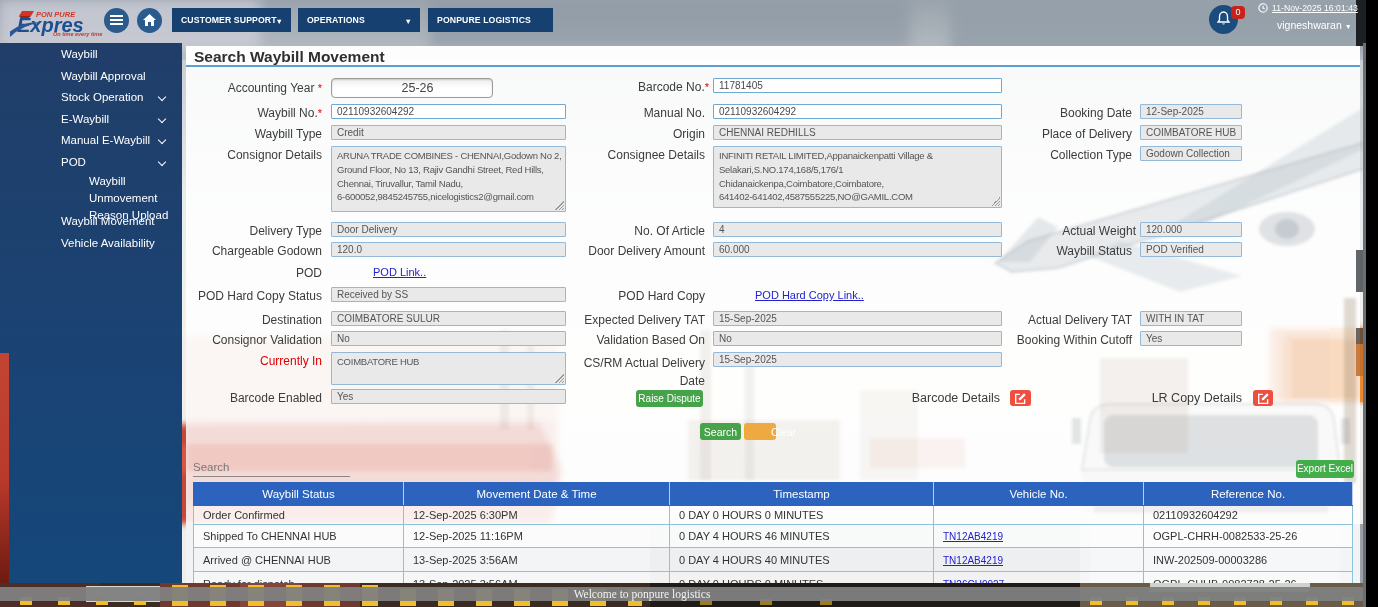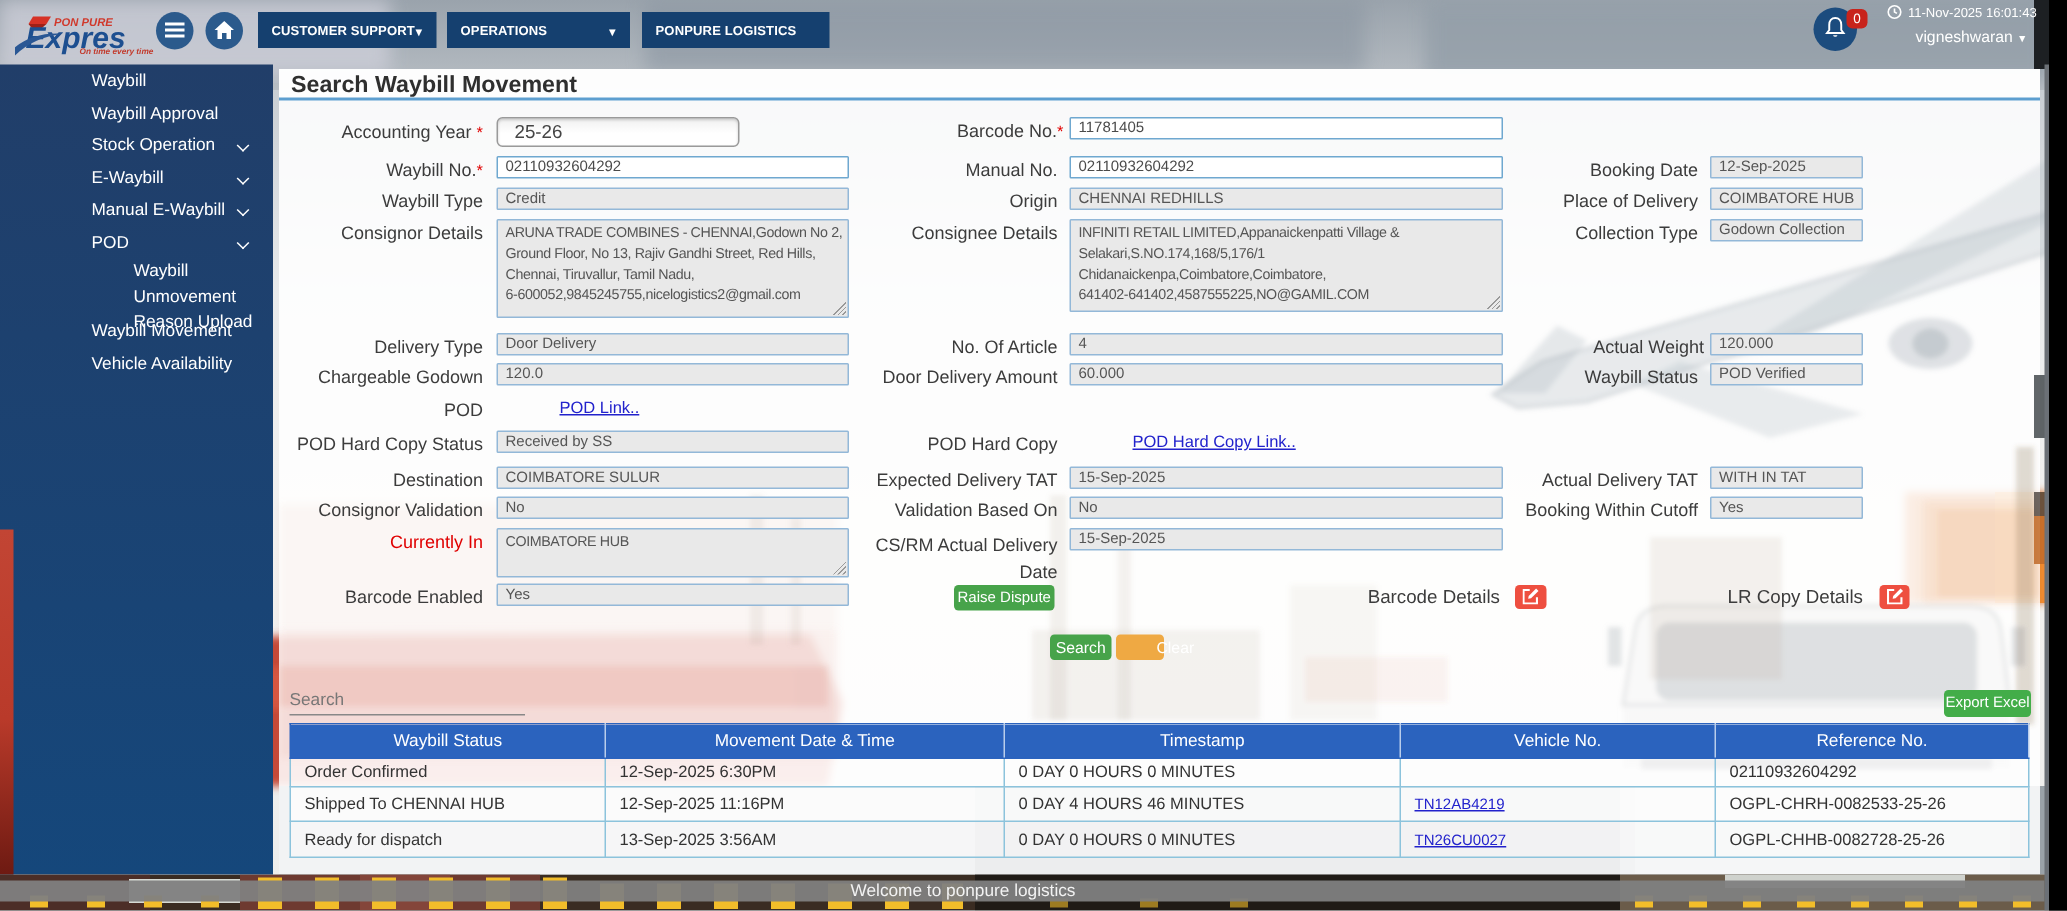--- a/index.html
+++ b/index.html
@@ -106,21 +106,21 @@
 
   <rect x="1100" y="358" width="88" height="95" fill="rgba(170,150,120,0.13)"></rect>
   <rect x="1344" y="298" width="12" height="185" fill="rgba(120,90,60,0.22)"></rect>
   <rect x="870" y="438" width="95" height="30" fill="rgba(200,90,50,0.07)"></rect>
  </g>
 </svg>
 <div class="abs" style="left:186px;top:46px;width:1174px;height:21px;background:rgba(255,255,255,0.78);border-bottom:2px solid #5e9fd0;"></div>
 <div class="abs" style="left:194px;top:48px;font-size:15.5px;font-weight:bold;color:#2f2f2f;">Search Waybill Movement</div>
 
 <div class="lbl" style="left:186px;width:136px;top:81px;">Accounting Year <span class="req">*</span></div>
-<div class="abs" style="left:331px;top:78px;width:162px;height:20px;background:linear-gradient(#f0f0f0,#fff 55%);border:1px solid #9a9a9a;border-radius:4px;box-shadow:inset 0 1px 2px rgba(0,0,0,0.18);font-size:12.5px;color:#444;padding:2px 0 0 11px;">25-26</div>
+<div class="abs" style="left:331px;top:78px;width:162px;height:20px;background:linear-gradient(#f0f0f0,#fff 55%);border:1px solid #9a9a9a;border-radius:4px;box-shadow:inset 0 1px 2px rgba(0,0,0,0.18);font-size:12.5px;color:#444;padding:2px 0 0 11px;text-align:center;">25-26</div>
 <div class="lbl" style="left:500px;width:209px;top:80px;">Barcode No.<span class="req">*</span></div>
 <div class="inp" style="left:713px;top:78px;width:289px;">11781405</div>
 
 <div class="lbl" style="left:186px;width:136px;top:106px;">Waybill No.<span class="req">*</span></div>
 <div class="inp" style="left:331px;top:104px;width:235px;">02110932604292</div>
 <div class="lbl" style="left:500px;width:205px;top:106px;">Manual No.</div>
 <div class="inp" style="left:713px;top:104px;width:289px;">02110932604292</div>
 <div class="lbl" style="left:960px;width:172px;top:106px;">Booking Date</div>
 <div class="inp ro" style="left:1140px;top:104px;width:102px;">12-Sep-2025</div>
 
@@ -222,20 +222,27 @@
             <td>0 DAY 0 HOURS 0 MINUTES</td>
             <td></td>
             <td>02110932604292</td>
   </tr>
   <tr style="height:23px;background:rgba(255,255,255,0.65);">
    <td>Shipped To CHENNAI HUB</td>
             <td>12-Sep-2025 11:16PM</td>
             <td>0 DAY 4 HOURS 46 MINUTES</td>
             <td><span style="color:#2222cc;text-decoration:underline;font-size:10px;">TN12AB4219</span></td>
             <td>OGPL-CHRH-0082533-25-26</td>
+  </tr>
+  <tr style="height:24px;background:rgba(255,255,255,0.12);">
+   <td>Arrived @ CHENNAI HUB</td>
+            <td>13-Sep-2025 3:56AM</td>
+            <td>0 DAY 4 HOURS 40 MINUTES</td>
+            <td><span style="color:#2222cc;text-decoration:underline;font-size:10px;">TN12AB4219</span></td>
+            <td>INW-202509-00003286</td>
   </tr>
   <tr style="height:24px;background:rgba(255,255,255,0.3);">
    <td>Ready for dispatch</td>
             <td>13-Sep-2025 3:56AM</td>
             <td>0 DAY 0 HOURS 0 MINUTES</td>
             <td><span style="color:#2222cc;text-decoration:underline;font-size:10px;">TN26CU0027</span></td>
             <td>OGPL-CHHB-0082728-25-26</td>
   </tr>
  </tbody>
       </table>
@@ -318,23 +325,23 @@
 <div class="abs" style="left:1209px;top:5px;width:29px;height:29px;border-radius:50%;background:#1c4c7e;"></div>
 <svg class="abs" style="left:1216px;top:11px;" width="15" height="16" viewBox="0 0 15 16">
  <path d="M7.5 1 C5 1 3.5 3 3.5 5.5 L3.5 9 L2 11 L13 11 L11.5 9 L11.5 5.5 C11.5 3 10 1 7.5 1 Z" fill="none" stroke="#fff" stroke-width="1.3"></path>
  <path d="M6 12.5 A1.6 1.6 0 0 0 9 12.5 Z" fill="#fff"></path>
 </svg>
 <div class="abs" style="left:1231px;top:6px;width:14px;height:13px;border-radius:4px;background:#c8231b;color:#fff;font-size:9px;text-align:center;padding-top:1px;">0</div>
 <svg class="abs" style="left:1258px;top:3px;" width="10" height="10" viewBox="0 0 11 11">
       <circle cx="5.5" cy="5.5" r="4.6" fill="none" stroke="#fff" stroke-width="1.2"></circle>
       <path d="M5.5 3 V5.5 L7.3 6.5" fill="none" stroke="#fff" stroke-width="1.2"></path>
     </svg>
-<div class="abs" style="left:1272px;top:3px;color:#fff;font-size:8.7px;white-space:nowrap;">11-Nov-2025 16:01:43</div>
+<div class="abs" style="left:1272px;top:3px;color:#fff;font-size:8.7px;white-space:nowrap;text-decoration:underline;">11-Nov-2025 16:01:43</div>
 <div class="abs" style="left:1277px;top:19px;color:#fff;font-size:10.5px;white-space:nowrap;">vigneshwaran <span style="font-size:7px;">▼</span></div>
 
 <div class="abs" style="left:0;top:587px;width:1363px;height:14px;background:rgba(128,128,128,0.95);"></div>
-<div class="abs" style="left:0;top:588px;width:1284px;text-align:center;color:#f2f2f2;font-size:11.5px;">Welcome to ponpure logistics</div>
+<div class="abs" style="left:0;top:588px;width:1284px;text-align:center;color:#f2f2f2;font-size:11.5px;font-family:Liberation Serif, serif;">Welcome to ponpure logistics</div>
 
 <div class="abs" style="left:1356px;top:250px;width:8px;height:42px;background:#3a4044;opacity:0.8;"></div>
 <div class="abs" style="left:1356px;top:328px;width:8px;height:16px;background:#4a4440;opacity:0.8;"></div>
 <div class="abs" style="left:1356px;top:344px;width:8px;height:32px;background:#c06a28;opacity:0.85;"></div>
 <div class="abs" style="left:1363px;top:43px;width:3px;height:564px;background:#6b7076;"></div>
 </div>
 
 </body></html>

